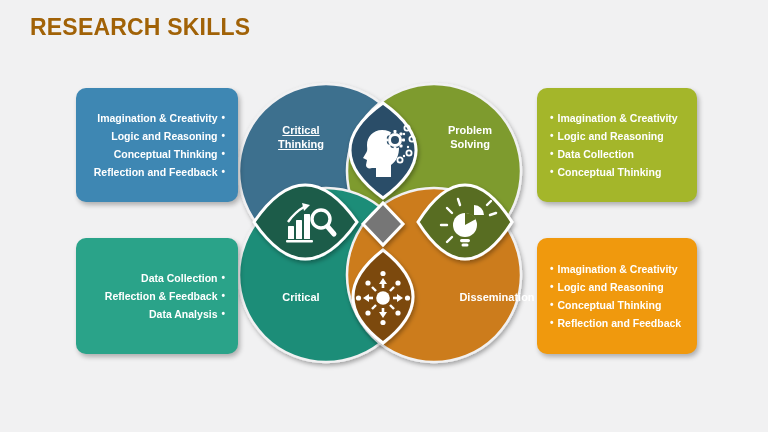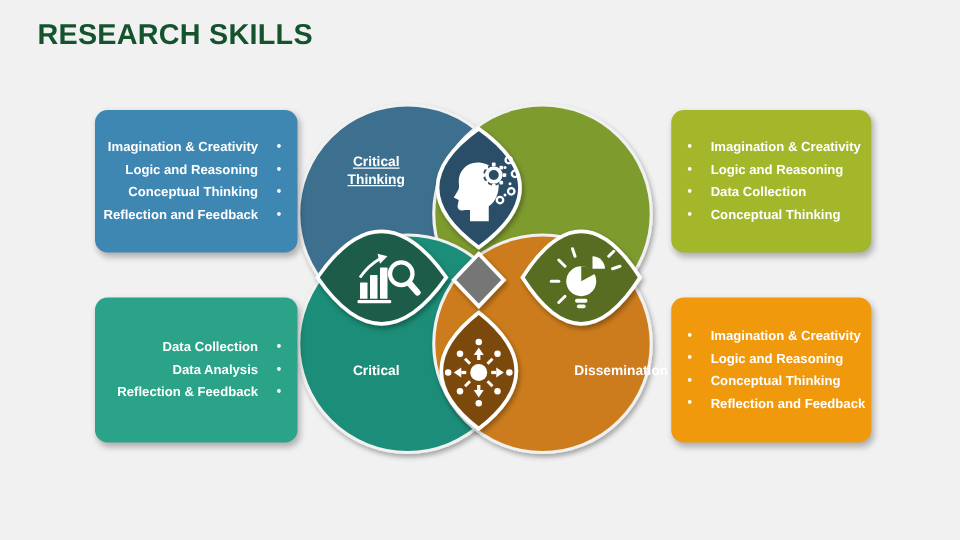--- a/index.html
+++ b/index.html
@@ -5,21 +5,21 @@
   html,body{margin:0;padding:0;}
   body{
     width:768px;height:432px;overflow:hidden;
     background:#F1F1F2;
     font-family:"Liberation Sans", sans-serif;
     position:relative;
   }
   .slide{position:absolute;inset:0;}
   .slide-title{
     position:absolute;left:30px;top:14px;margin:0;
-    font-size:23px;font-weight:700;color:#14532d;letter-spacing:.2px;
+    font-size:23px;font-weight:700;color:#a16207;letter-spacing:.2px;
   }
   svg.venn{position:absolute;left:0;top:0;}
   .venn-label{
     position:absolute;color:#fff;font-weight:700;font-size:11px;
     line-height:14px;text-align:center;
   }
   .lbl-critical{left:271px;top:123px;width:60px;text-decoration:underline;}
   .lbl-problem{left:440px;top:123px;width:60px;}
   .lbl-analysis{left:260px;top:290px;width:82px;}
   .lbl-dissemination{left:451px;top:290px;width:92px;}
@@ -27,21 +27,21 @@
     position:absolute;border-radius:10px;
     box-shadow:2px 3px 5px rgba(0,0,0,.28);
     display:flex;flex-direction:column;justify-content:center;
     padding:0 13px;box-sizing:border-box;color:#fff;
   }
   .box-tl{left:76px;top:88px;width:162px;height:114px;background:#3E87B3;}
   .box-tr{left:537px;top:88px;width:160px;height:114px;background:#A4B62A;}
   .box-bl{left:76px;top:238px;width:162px;height:116px;background:#2AA389;}
   .box-br{left:537px;top:238px;width:160px;height:116px;background:#F0990D;}
   .row{
-    display:flex;align-items:center;gap:15px;line-height:18px;
+    display:flex;align-items:center;gap:4px;line-height:18px;
     font-size:10.5px;font-weight:700;white-space:nowrap;
   }
   .align-right .row{justify-content:flex-end;}
   .align-left .row{justify-content:flex-start;}
   .bullet{font-size:10px;line-height:18px;}
   .bullet::before{content:"\2022";}
 </style>
 </head>
 <body>
 
@@ -152,20 +152,21 @@
       <g fill="#FFFFFF">
         <circle cx="41" cy="11" r="2.6"></circle>
         <circle cx="11" cy="11" r="2.6"></circle>
         <circle cx="41" cy="41" r="2.6"></circle>
         <circle cx="11" cy="41" r="2.6"></circle>
       </g>
     </g>
   </svg>
 
   <div class="venn-label lbl-critical">Critical Thinking</div>
+  <div class="venn-label lbl-problem">Problem Solving</div>
   <div class="venn-label lbl-analysis">Critical</div>
   <div class="venn-label lbl-dissemination">Dissemination</div>
 
   <div class="info-box box-tl align-right">
     <div class="row">
       <span>Imagination &amp; Creativity</span>
         <span class="bullet"></span>
       </div>
     <div class="row">
       <span>Logic and Reasoning</span>
@@ -199,27 +200,27 @@
         <span>Conceptual Thinking</span>
       </div>
   </div>
 
   <div class="info-box box-bl align-right">
     <div class="row">
       <span>Data Collection</span>
         <span class="bullet"></span>
       </div>
     <div class="row">
+      <span>Reflection &amp; Feedback</span>
+        <span class="bullet"></span>
+      </div>
+    <div class="row">
       <span>Data Analysis</span>
         <span class="bullet"></span>
       </div>
-    <div class="row">
-      <span>Reflection &amp; Feedback</span>
-        <span class="bullet"></span>
-      </div>
   </div>
 
   <div class="info-box box-br align-left">
     <div class="row">
       <span class="bullet"></span>
         <span>Imagination &amp; Creativity</span>
       </div>
     <div class="row">
       <span class="bullet"></span>
         <span>Logic and Reasoning</span>

